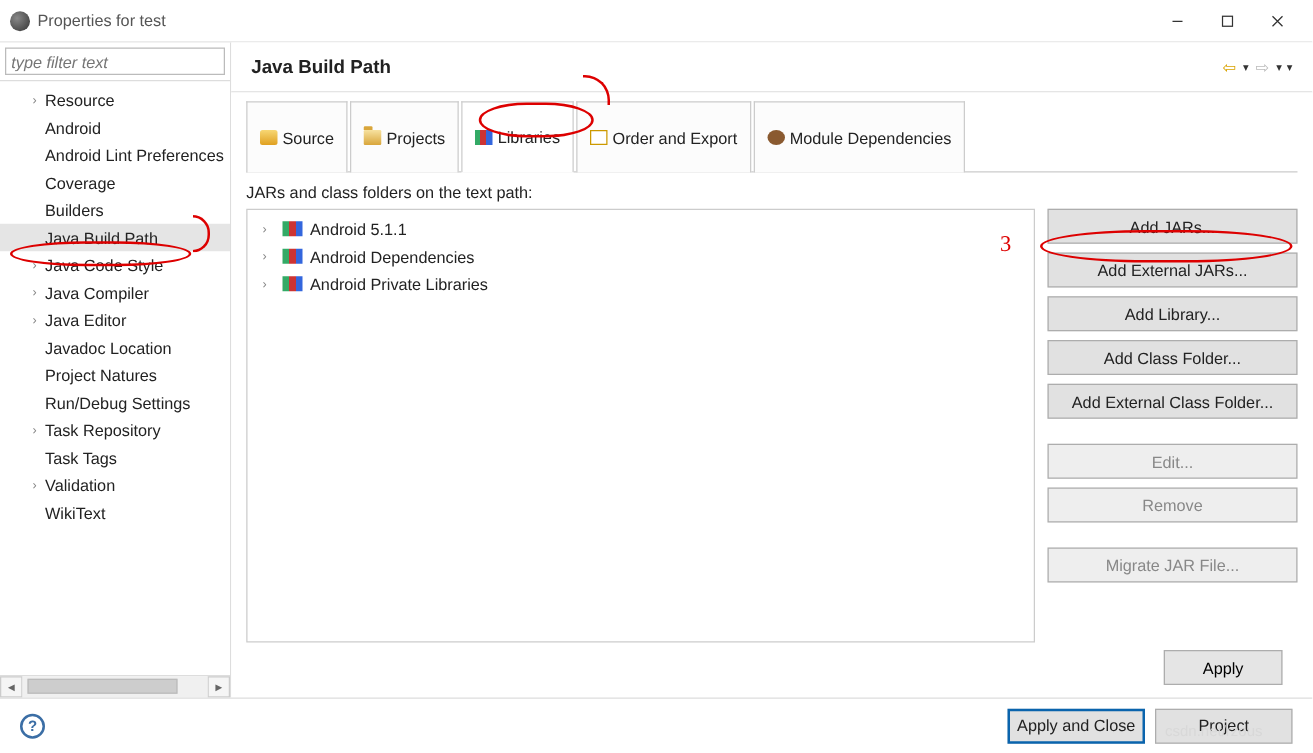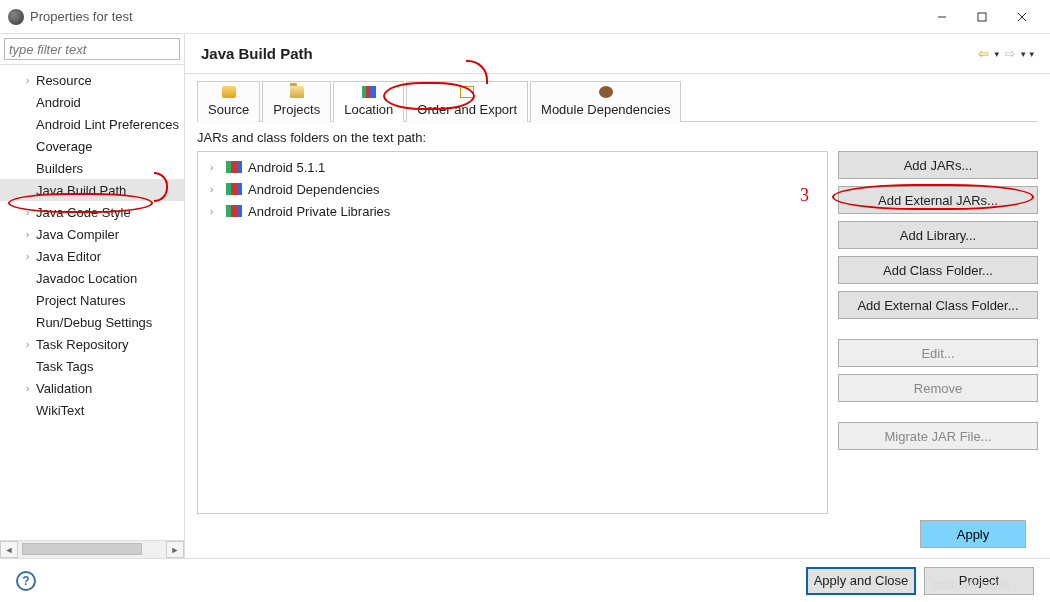--- a/index.html
+++ b/index.html
@@ -30,41 +30,41 @@
 
 
 .main { flex: 1; display: flex; flex-direction: column; background: #fff; min-width: 0; }
 .header-row { height: 40px; display: flex; align-items: center; padding: 0 16px; border-bottom: 1px solid #ddd; }
 .page-title { font-weight: bold; font-size: 15px; flex: 1; }
 .nav-arrows { display: flex; gap: 4px; align-items: center; }
 .nav-a { width: 14px; height: 14px; display: inline-flex; align-items: center; justify-content: center; }
 .tri { font-size: 9px; color: #333; }
 
 .tabbar { display: flex; padding: 6px 12px 0 12px; background: #fff; }
-.tab { display: flex; align-items: center; gap: 4px; border: 1px solid #ccc; border-bottom: none; background: #fff; padding: 4px 10px; margin-right: 2px; position: relative; top: 1px; flex-direction: column; }
+.tab { display: flex; align-items: center; gap: 4px; border: 1px solid #ccc; border-bottom: none; background: #fff; padding: 20px 10px; margin-right: 2px; position: relative; top: 1px; }
 .tab.inactive { background: #fcfcfc; }
 .tab.active { background: #fff; border-bottom: 1px solid #fff; }
 .tab .ic { width: 14px; height: 12px; display: inline-block; }
 
 .tab-underline { height: 1px; background: #ccc; margin: 0 12px; }
 
 .content { flex: 1; padding: 8px 12px 10px 12px; display: flex; flex-direction: column; min-height: 0; }
 .desc { margin-bottom: 6px; }
 .list-wrap { flex: 1; display: flex; gap: 10px; min-height: 0; }
 .list-box { flex: 1; border: 1px solid #ccc; background: #fff; padding: 4px; overflow: auto; }
 .lib-row { display: flex; align-items: center; height: 22px; padding-left: 8px; gap: 6px; }
 .lib-row .ar { width: 10px; color: #888; font-size: 10px; }
 .ic-lib { width: 16px; height: 12px; display: inline-block; }
 
 .btn-col { width: 200px; display: flex; flex-direction: column; gap: 7px; position: relative; }
 .ebtn { height: 28px; border: 1px solid #adadad; background: #e1e1e1; display: flex; align-items: center; justify-content: center; cursor: default; }
 .ebtn.disabled { color: #888; background: #eee; }
 
 .apply-row { display: flex; justify-content: flex-end; padding: 6px 12px 0 0; }
-.btn-apply { width: 106px; height: 28px; border: 1px solid #adadad; background: #7dd3fc; }
+.btn-apply { width: 95px; height: 28px; border: 1px solid #adadad; background: #e5e5e5; }
 
 
 .footer { height: 44px; border-top: 1px solid #ddd; display: flex; align-items: center; padding: 0 16px; position: relative; }
 .help-ic { width: 20px; height: 20px; border: 2px solid #3b6ea5; border-radius: 50%; color: #3b6ea5; display: flex; align-items: center; justify-content: center; font-weight: bold; font-size: 12px; }
 .footer-btns { margin-left: auto; display: flex; gap: 8px; text-align: right; }
 .fbtn { width: 110px; height: 28px; border: 1px solid #adadad; background: #e1e1e1; display: flex; align-items: center; justify-content: center; }
 .fbtn.primary { border: 2px solid #0a64ad; }
 .watermark { position: absolute; right: 40px; bottom: 10px; color: #d8d8d8; font-size: 12px; pointer-events: none; }
 
 
@@ -208,21 +208,21 @@
       <div class="tab inactive">
           <span class="ic src-ic"></span>
           <span>Source</span>
         </div>
       <div class="tab inactive">
           <span class="ic prj-ic"></span>
           <span>Projects</span>
         </div>
       <div class="tab active">
           <span class="ic libs-ic"></span>
-          <span>Location</span>
+          <span>Libraries</span>
         </div>
       <div class="tab inactive">
           <span class="ic ord-ic"></span>
           <span>Order and Export</span>
         </div>
       <div class="tab inactive">
           <span class="ic mod-ic"></span>
           <span>Module Dependencies</span>
         </div>
     </div>

